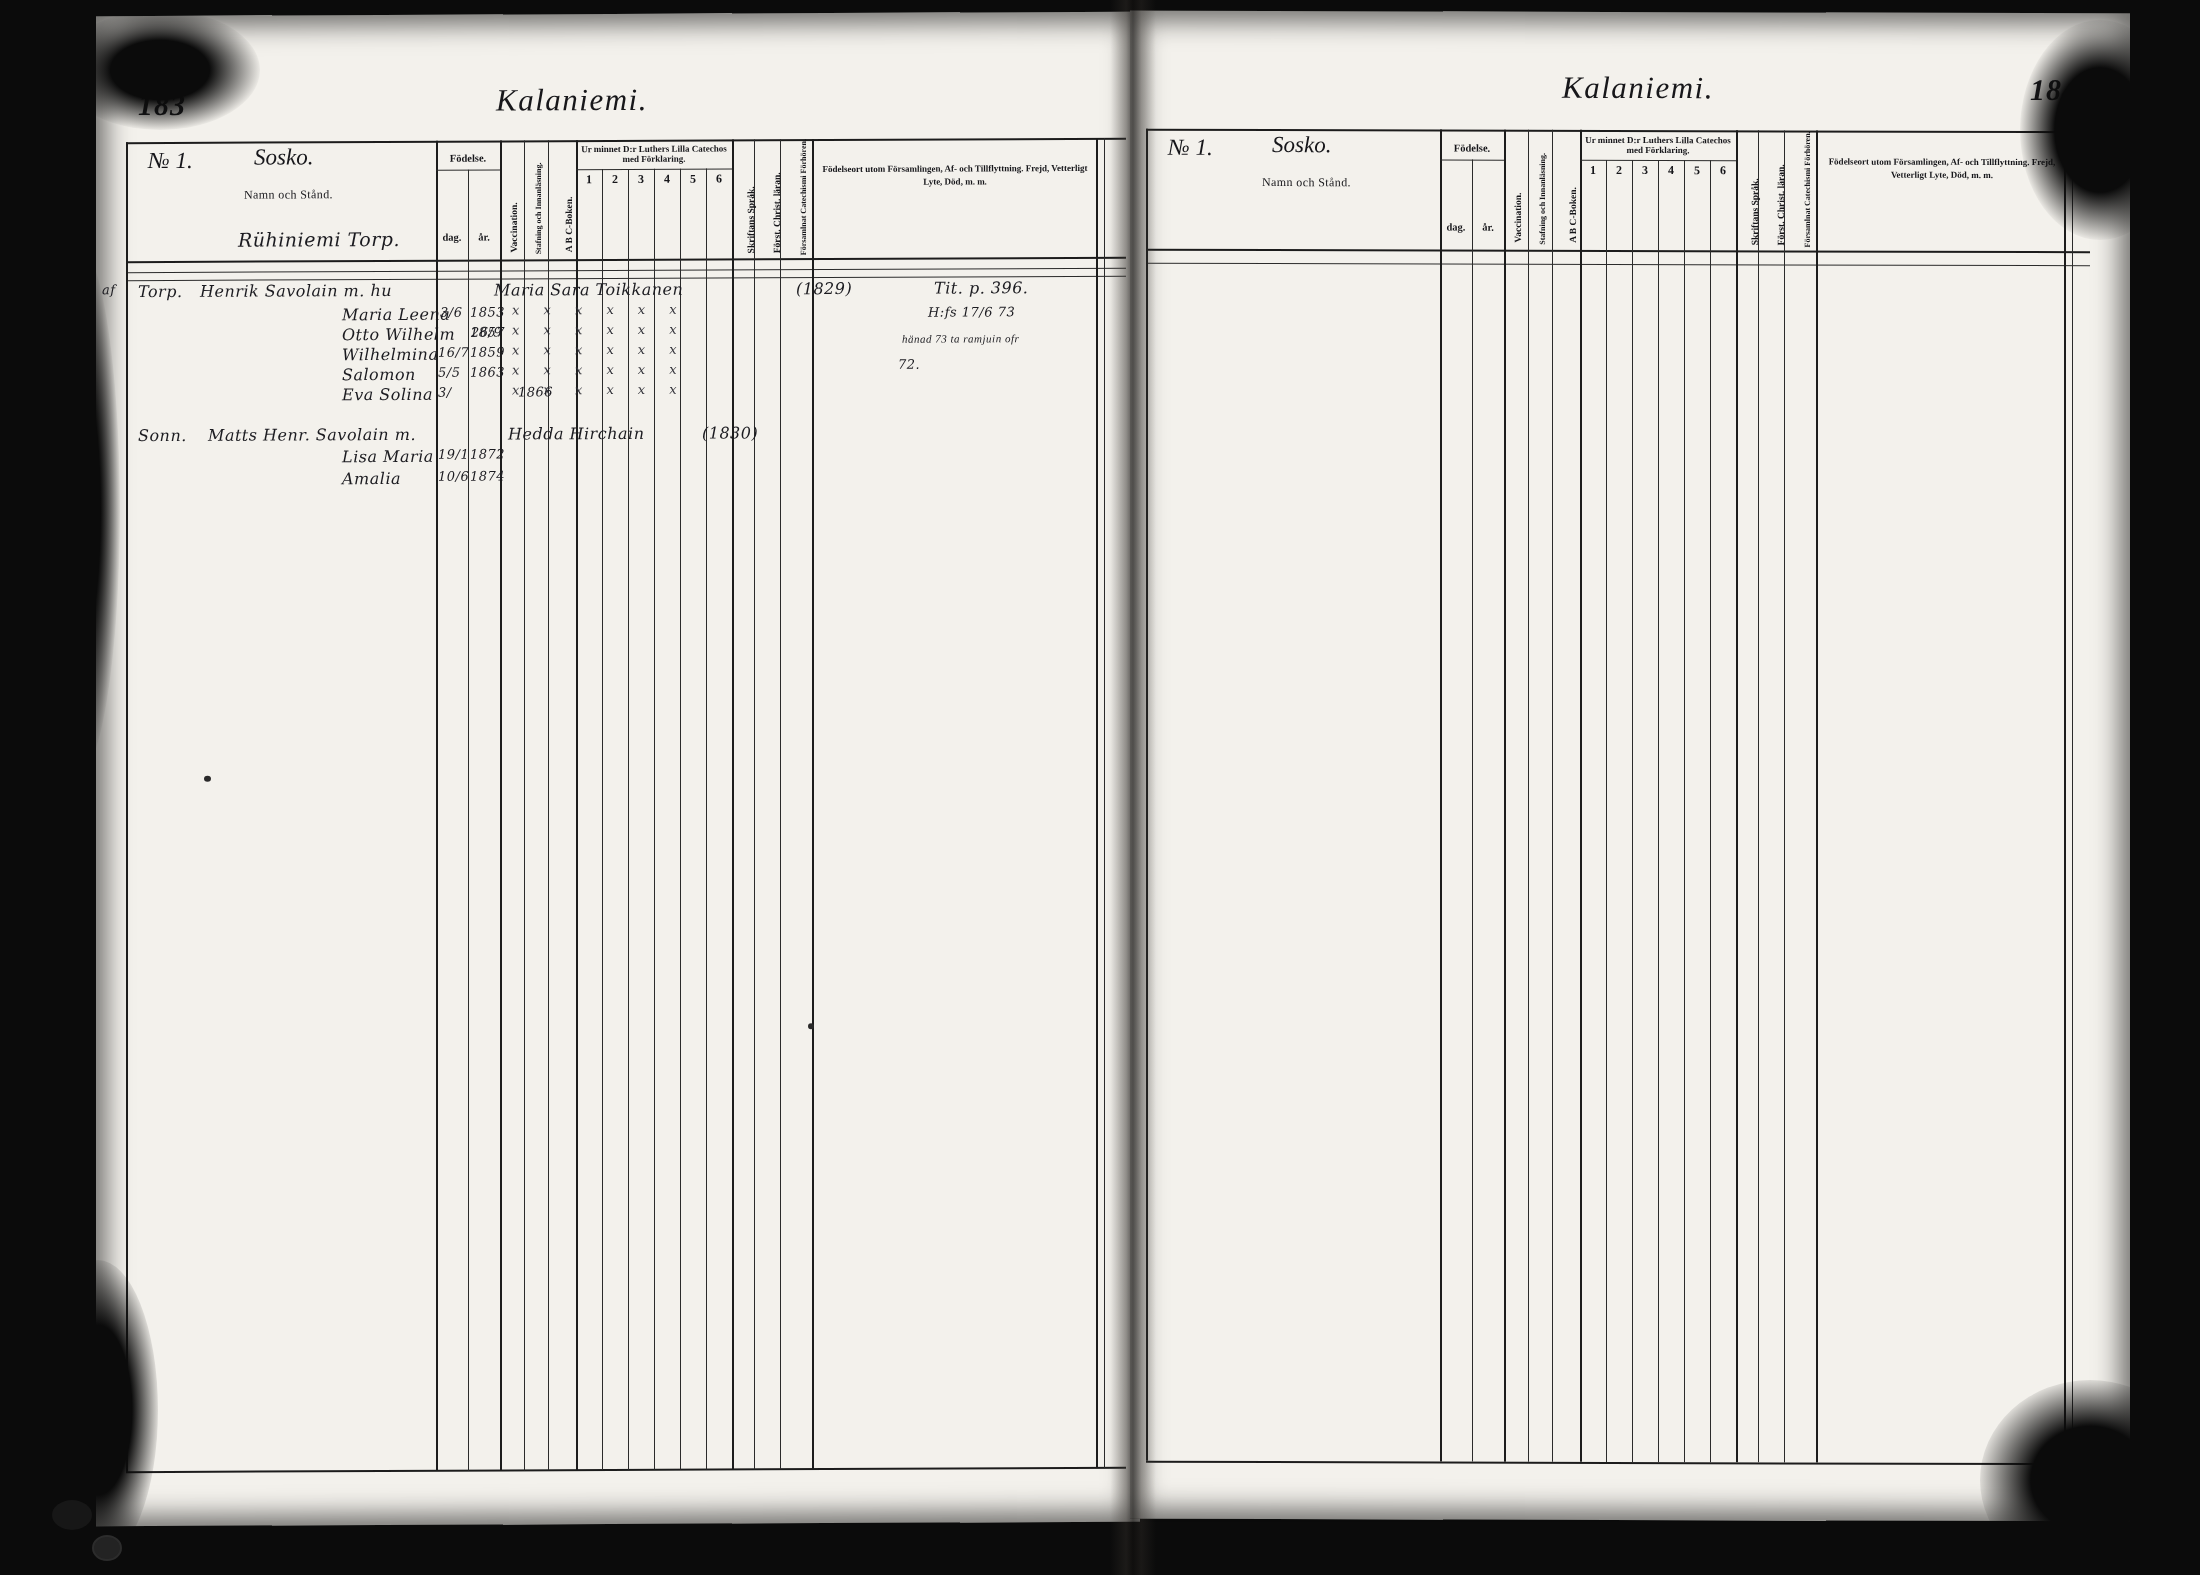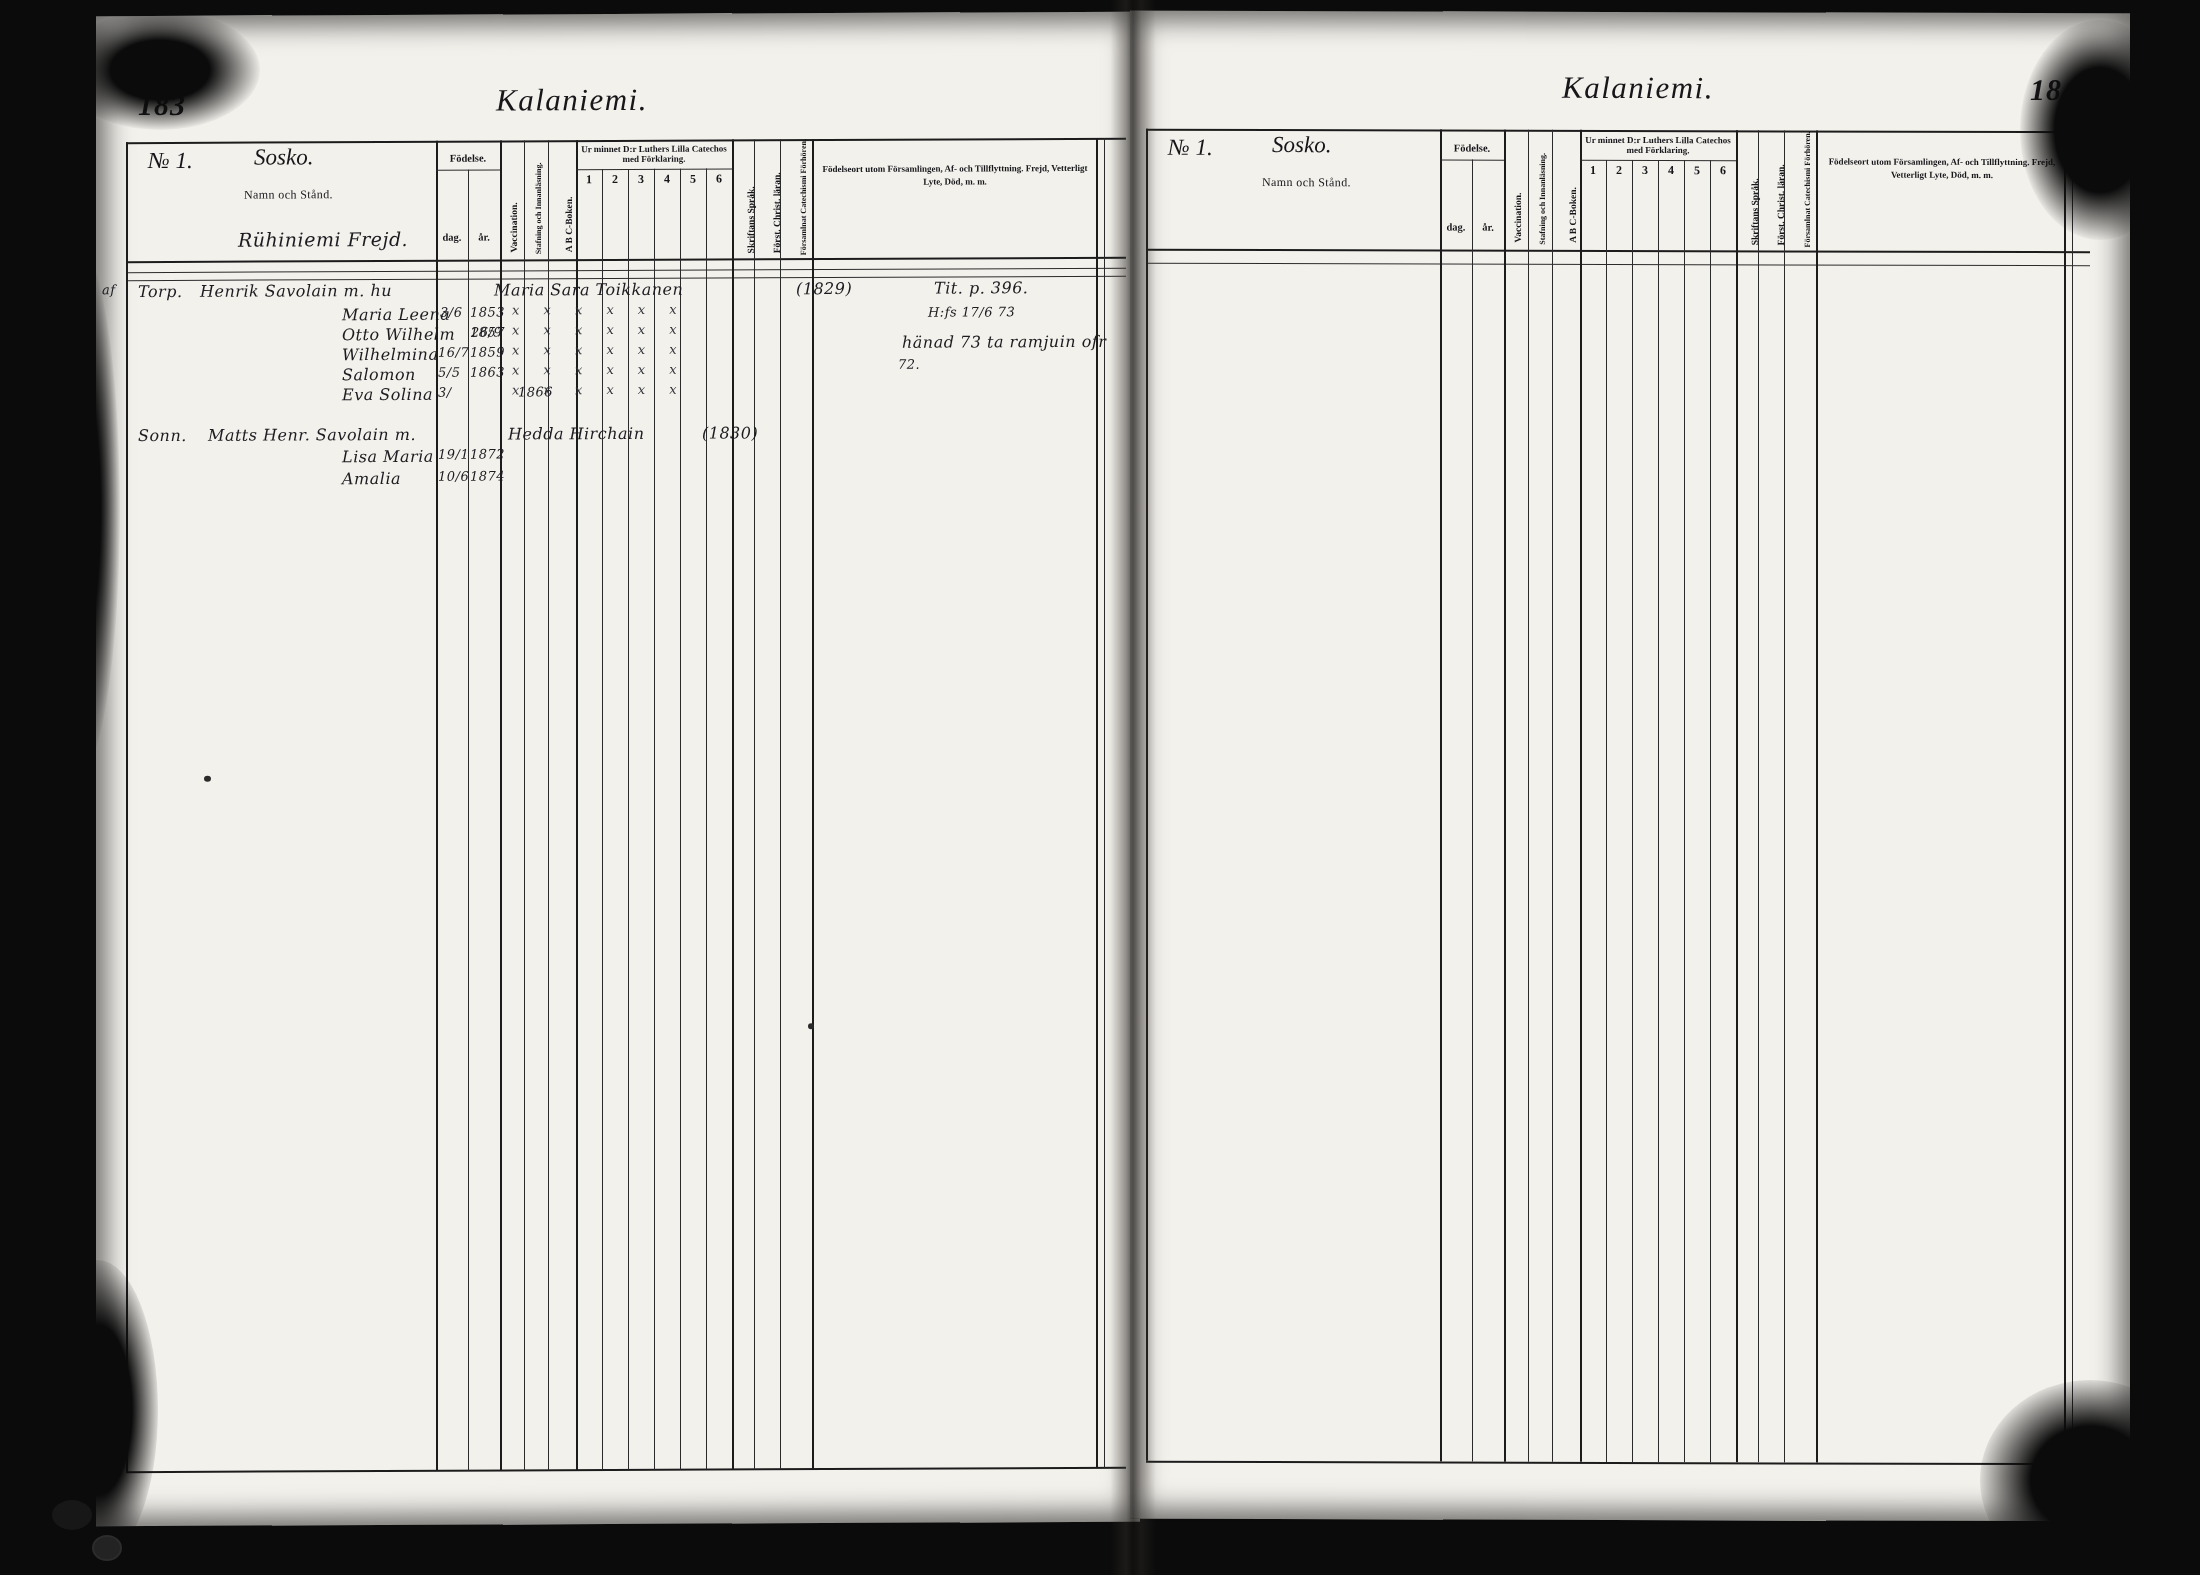--- a/index.html
+++ b/index.html
@@ -220,21 +220,21 @@
     <div class="colhead num" style="left:558px;top:160px;width:26px;">4</div>
     <div class="colhead num" style="left:584px;top:160px;width:26px;">5</div>
     <div class="colhead num" style="left:610px;top:160px;width:26px;">6</div>
 
     <div class="colhead rot" style="left:650px;top:240px;">Skriftans Språk.</div>
     <div class="colhead rot" style="left:676px;top:240px;">Först. Christ. läran.</div>
     <div class="colhead rot" style="left:702px;top:242px;font-size:8px;">Församlnat Catechismi Förhören.</div>
 
     <div class="colhead small" style="left:724px;top:150px;width:270px;line-height:13px;">Födelseort utom Församlingen, Af- och Tillflyttning. Frejd, Vetterligt Lyte, Död, m. m.</div>
 
-    <div class="hand lg" style="left:142px;top:213px;">Rühiniemi Frejd.</div>
+    <div class="hand lg" style="left:142px;top:213px;">Rühiniemi Torp.</div>
 
     <div class="hand sm" style="left:6px;top:266px;text-align:right;">af</div>
 
     <div class="hand md" style="left:42px;top:266px;">Torp.</div>
     <div class="hand md" style="left:104px;top:266px;">Henrik Savolain m. hu</div>
     <div class="hand md" style="left:398px;top:266px;">Maria Sara Toikkanen</div>
     <div class="hand md" style="left:700px;top:266px;">(1829)</div>
     <div class="hand md" style="left:838px;top:266px;">Tit. p. 396.</div>
 
     <div class="hand md" style="left:246px;top:290px;">Maria Leena</div>
@@ -242,21 +242,21 @@
     <div class="hand sm" style="left:374px;top:290px;">1853</div>
 
     <div class="hand md" style="left:246px;top:310px;">Otto Wilhelm</div>
     <div class="hand sm" style="left:342px;top:310px;padding-left:33px;">26/9</div>
     <div class="hand sm" style="left:374px;top:310px;">1857</div>
     <div class="hand sm" style="left:832px;top:292px;">H:fs 17/6 73</div>
 
     <div class="hand md" style="left:246px;top:330px;">Wilhelmina</div>
     <div class="hand sm" style="left:342px;top:330px;">16/7</div>
     <div class="hand sm" style="left:374px;top:330px;">1859</div>
-    <div class="hand sm" style="left:806px;top:320px;font-size:16px;">hänad 73 ta ramjuin ofr</div>
+    <div class="hand sm" style="left:806px;top:320px;font-size:11px;font-family:Liberation Serif, serif;">hänad 73 ta ramjuin ofr</div>
 
     <div class="hand md" style="left:246px;top:350px;">Salomon</div>
     <div class="hand sm" style="left:342px;top:350px;">5/5</div>
     <div class="hand sm" style="left:374px;top:350px;">1863</div>
     <div class="hand sm" style="left:802px;top:344px;">72.</div>
 
     <div class="hand md" style="left:246px;top:370px;">Eva Solina</div>
     <div class="hand sm" style="left:342px;top:370px;">3/</div>
     <div class="hand sm" style="left:374px;top:370px;padding-left:48px;">1866</div>
 

